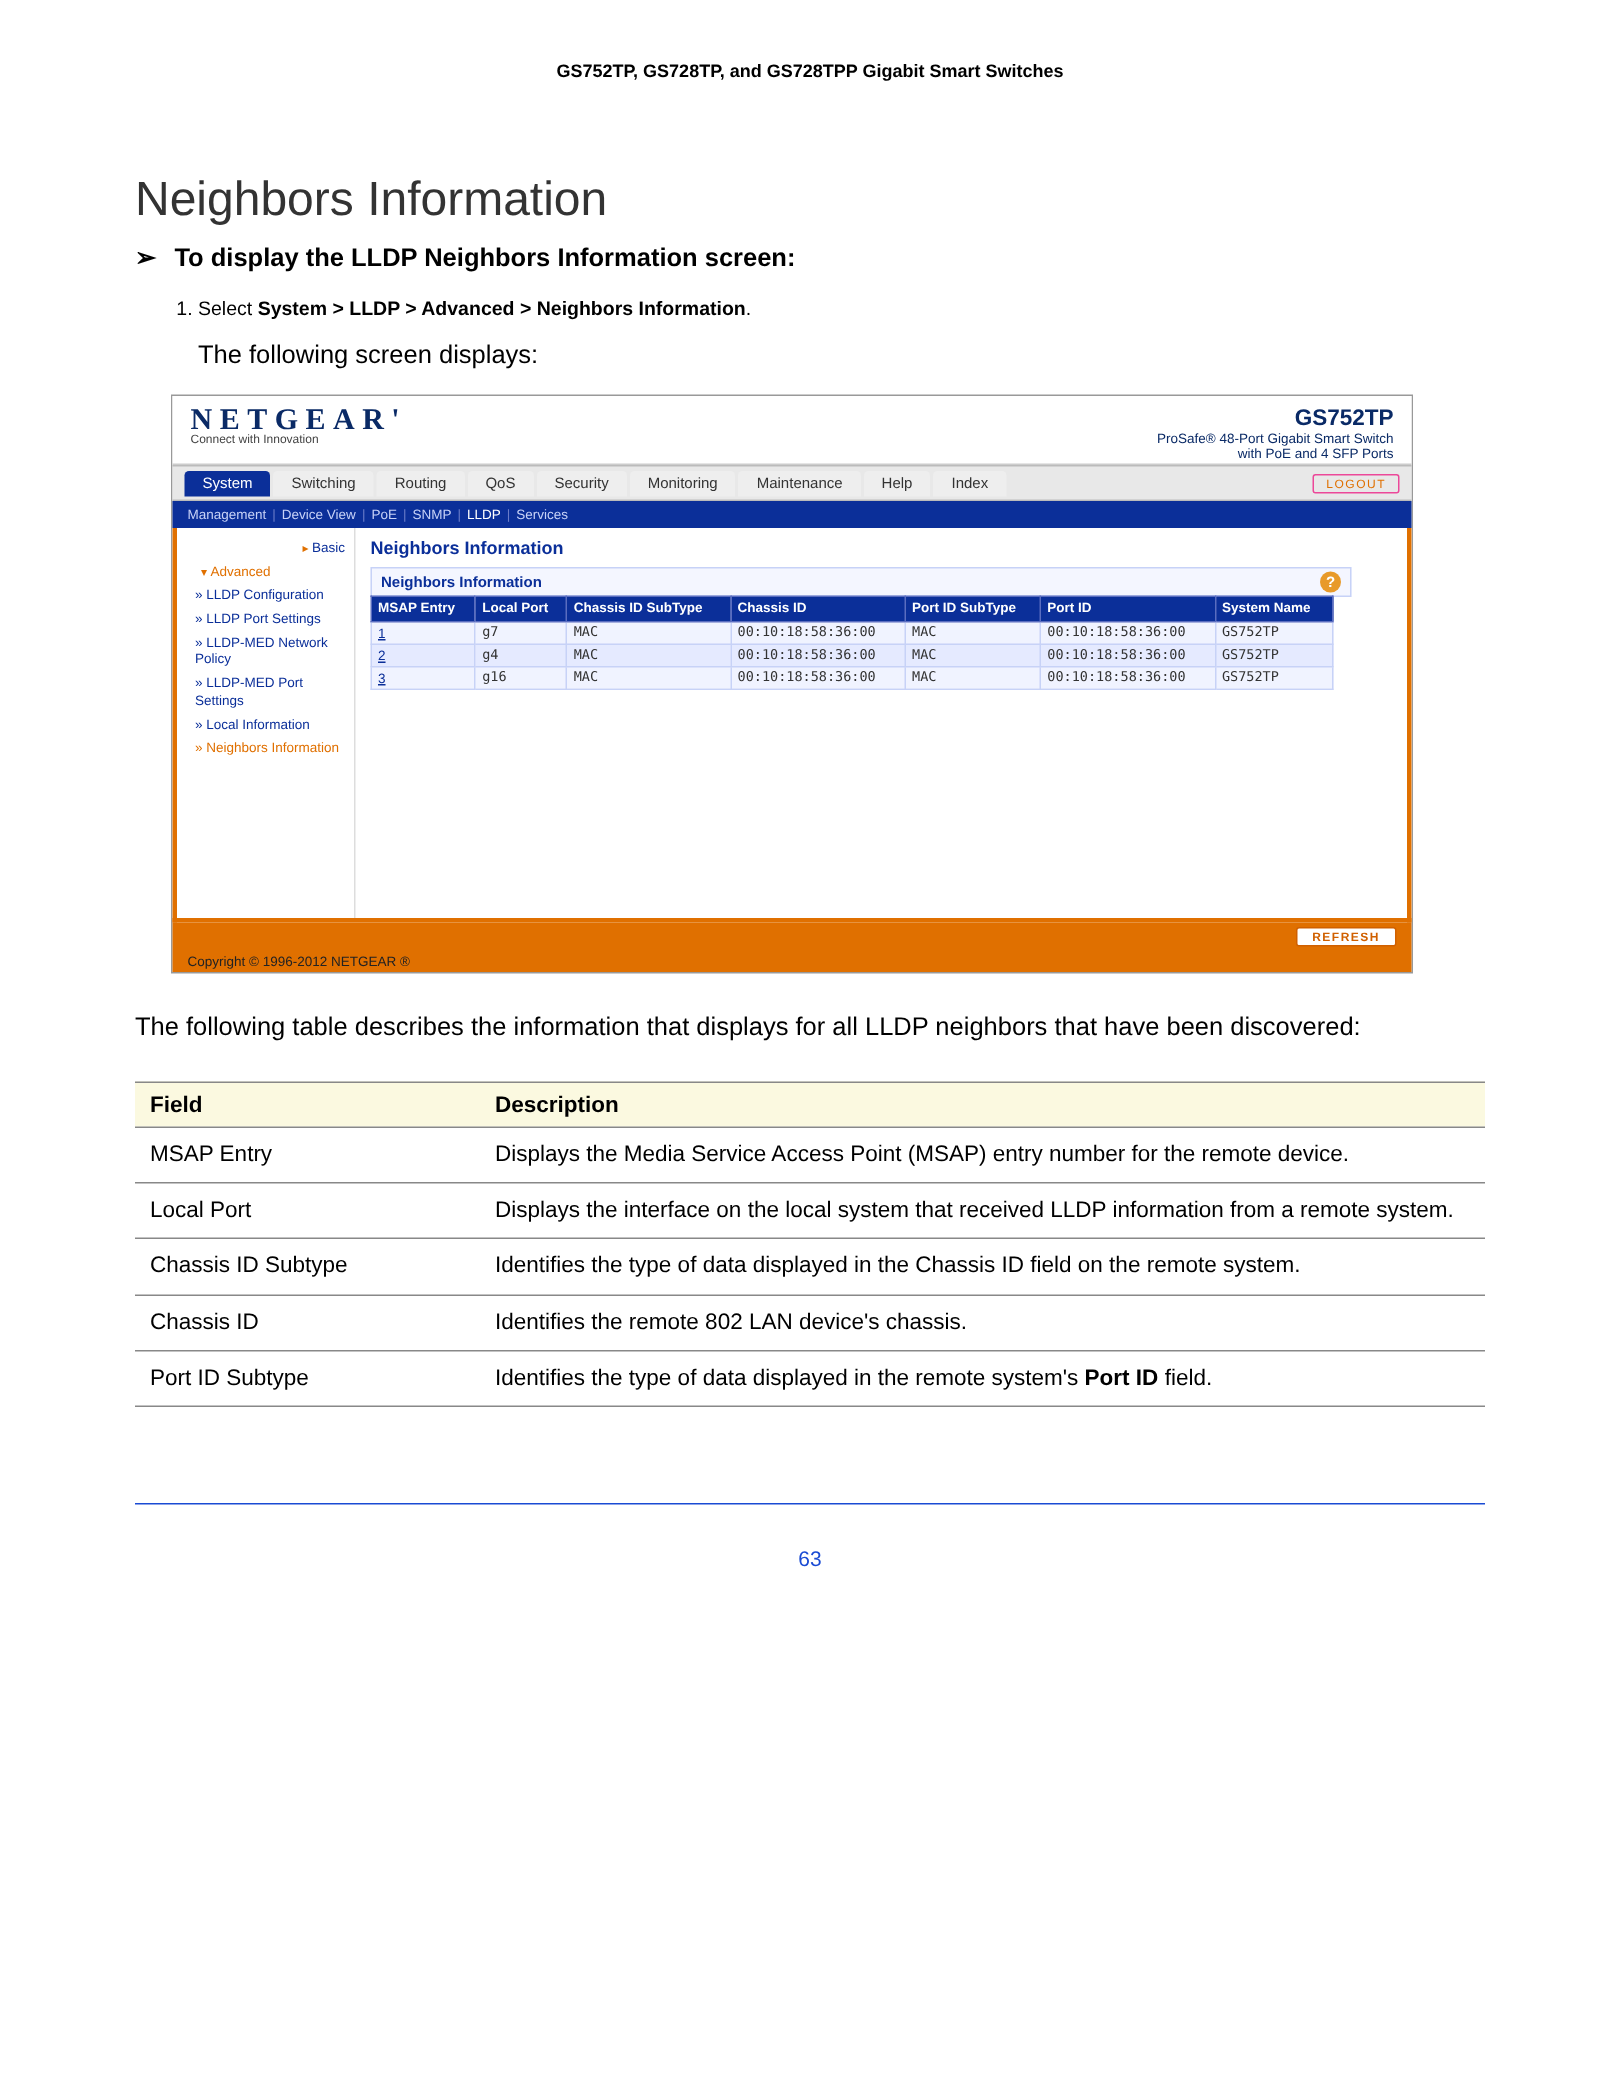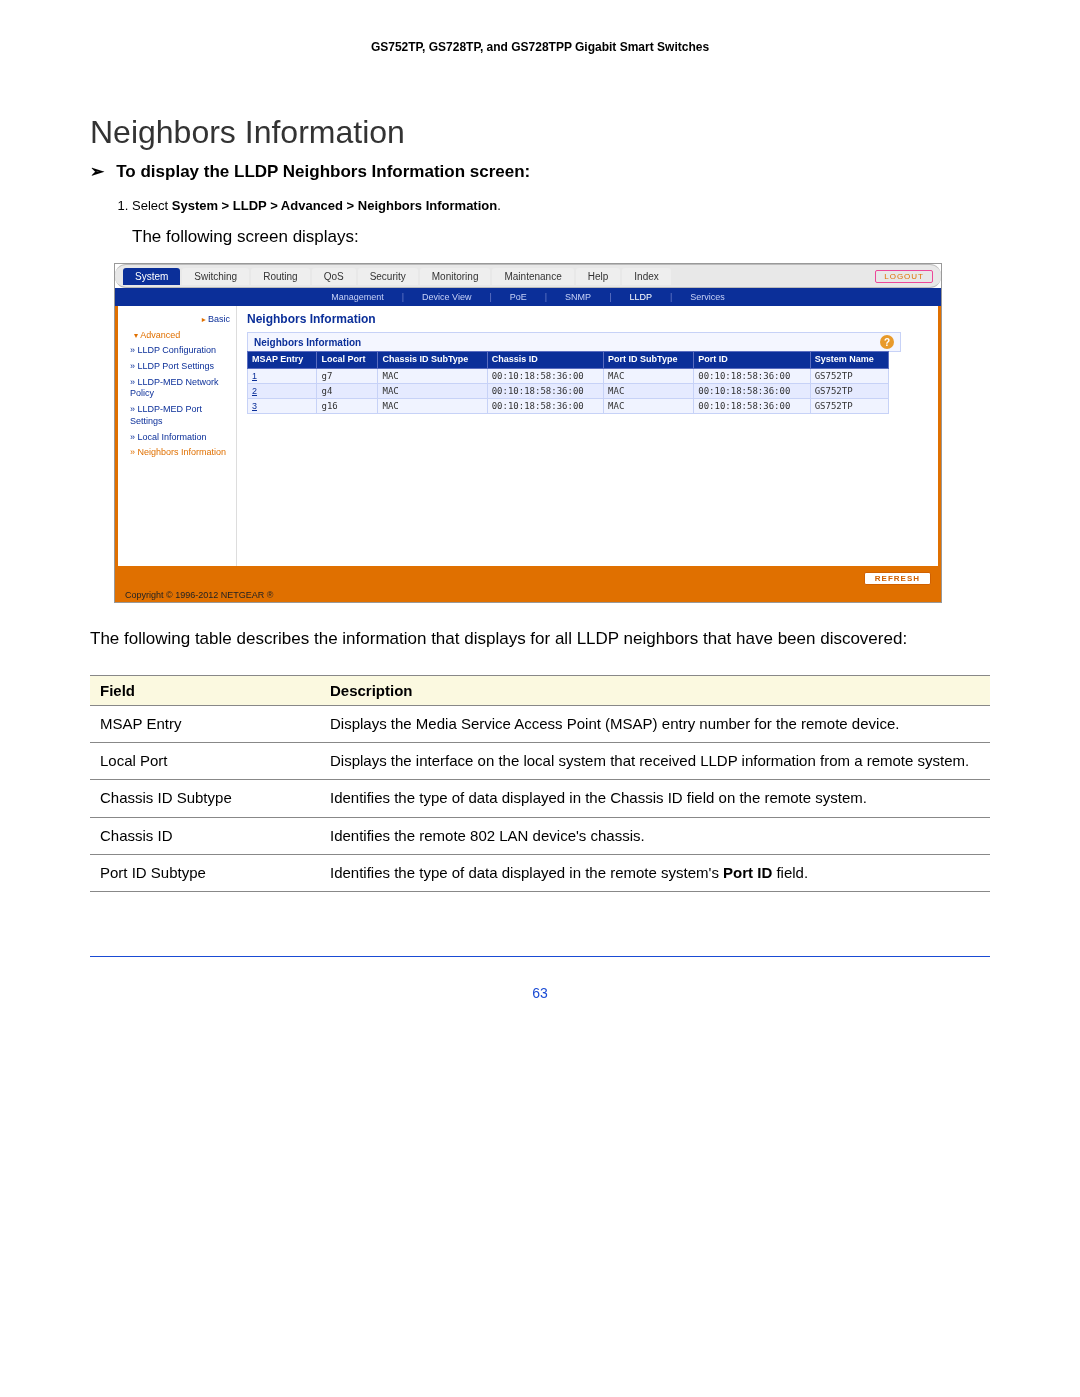--- a/index.html
+++ b/index.html
@@ -97,21 +97,20 @@
   .ss-tabbar {
     background: #e8e8e8;
     border-top: 1px solid #bbb;
     border-bottom: 1px solid #bbb;
     padding: 0 8px;
     display: flex;
     align-items: center;
     gap: 2px;
     position: relative;
     height: 22px;
-    border-radius: 11px;
   }
   .ss-tab {
     padding: 3px 12px;
     font-size: 10px;
     color: #333;
     background: #eee;
     border-top-left-radius: 3px;
     border-top-right-radius: 3px;
     cursor: pointer;
   }
@@ -127,22 +126,21 @@
     padding: 1px 8px;
     border-radius: 2px;
     letter-spacing: 1px;
   }
   .ss-subbar {
     background: #0b2f99;
     color: #c7d2f7;
     padding: 4px 10px;
     font-size: 9px;
     display: flex;
-    gap: 18px;
-    justify-content: center;
+    gap: 4px;
   }
   .ss-subbar span { cursor: pointer; }
   .ss-subbar .sep { color: #6a7cc9; }
   .ss-subbar .last { color: #fff; }
   .ss-body {
     display: flex;
     background: #fff;
     border: 3px solid #e07000;
     border-top: none;
     min-height: 260px;
@@ -281,20 +279,31 @@
   </div>
 
   <ol class="steps">
     <li>
       <span>Select </span><b>System &gt; LLDP &gt; Advanced &gt; Neighbors Information</b><span>.</span>
     </li>
   </ol>
   <div class="step-followup">The following screen displays:</div>
 
   <div class="screenshot">
+    <div class="ss-top">
+      <div>
+        <div class="ss-logo"><span>NETGEAR</span><span style="letter-spacing:0;">'</span></div>
+        <div class="ss-logo-sub">Connect with Innovation</div>
+      </div>
+      <div class="ss-prod">
+        <div class="model">GS752TP</div>
+        <div class="desc">ProSafe® 48-Port Gigabit Smart Switch</div>
+        <div class="desc">with PoE and 4 SFP Ports</div>
+      </div>
+    </div>
     <div class="ss-tabbar">
       <div class="ss-tab active">System</div>
       <div class="ss-tab">Switching</div>
       <div class="ss-tab">Routing</div>
       <div class="ss-tab">QoS</div>
       <div class="ss-tab">Security</div>
       <div class="ss-tab">Monitoring</div>
       <div class="ss-tab">Maintenance</div>
       <div class="ss-tab">Help</div>
       <div class="ss-tab">Index</div>

